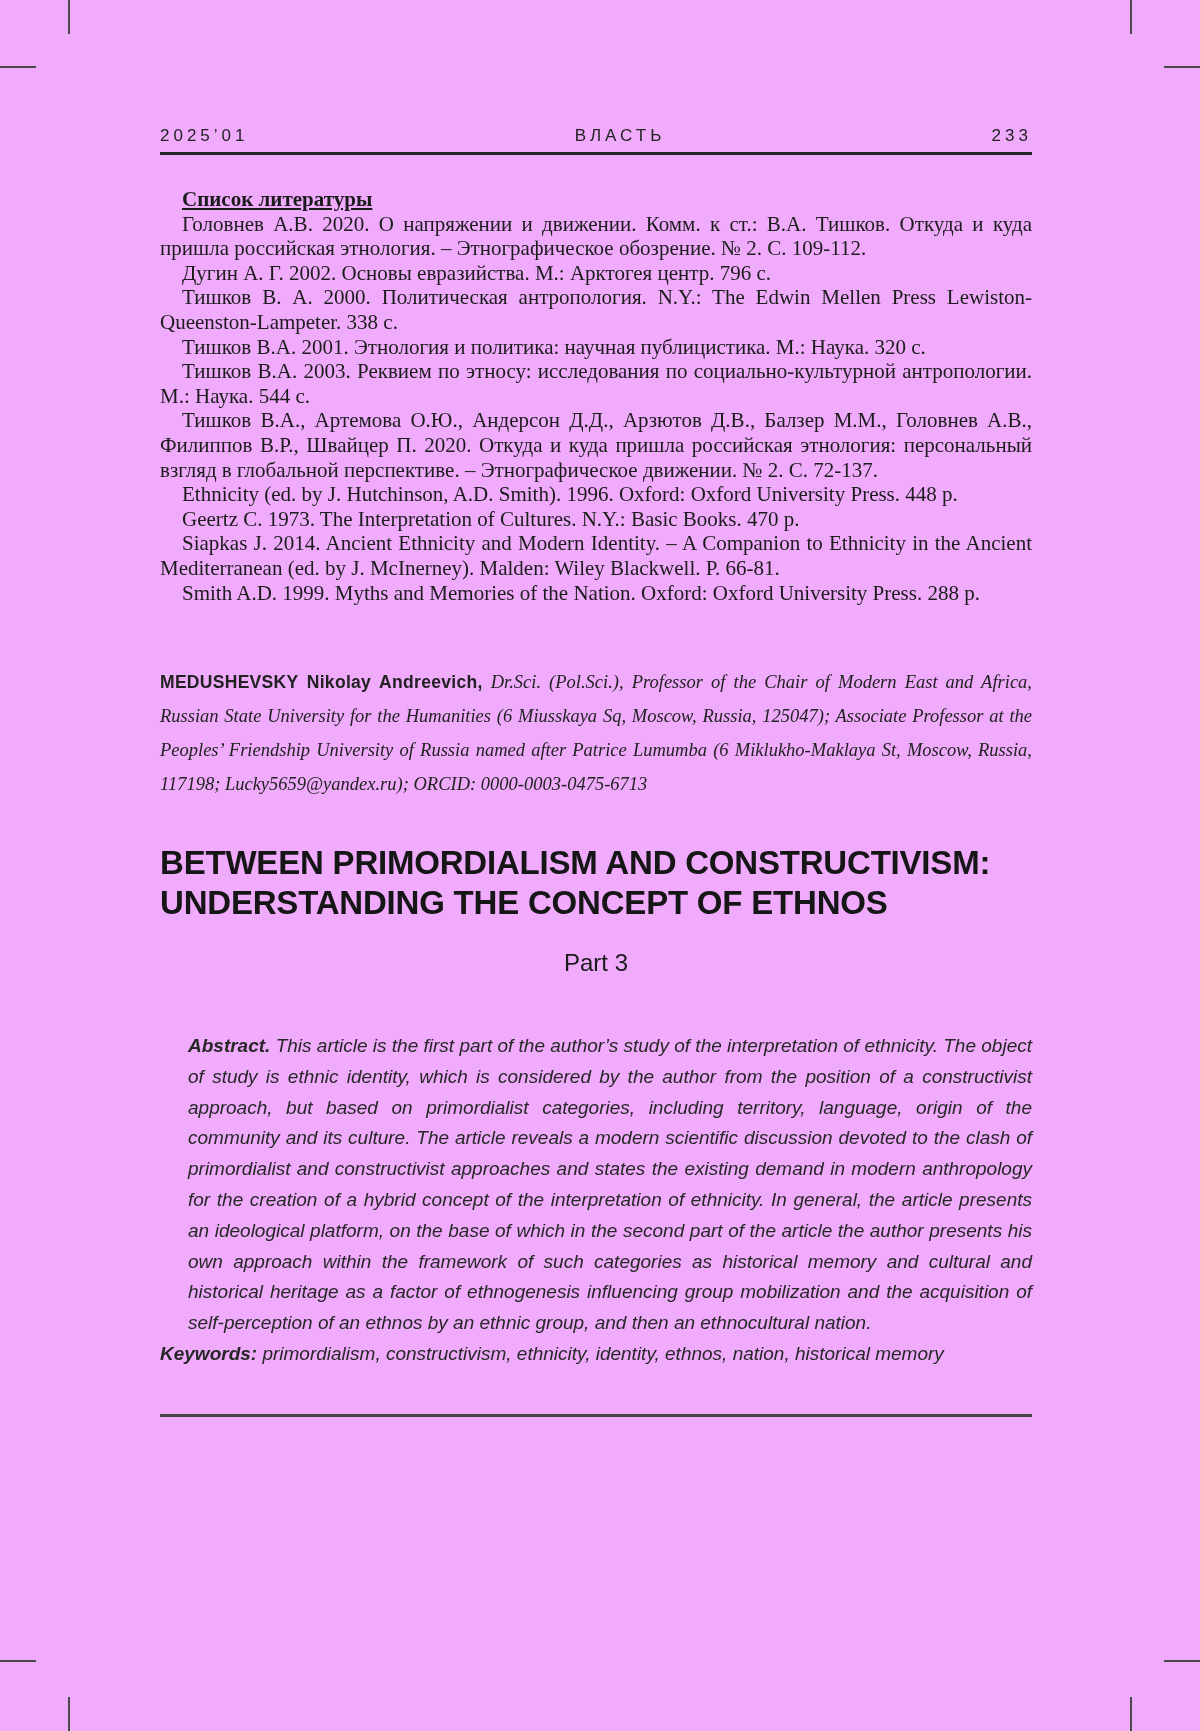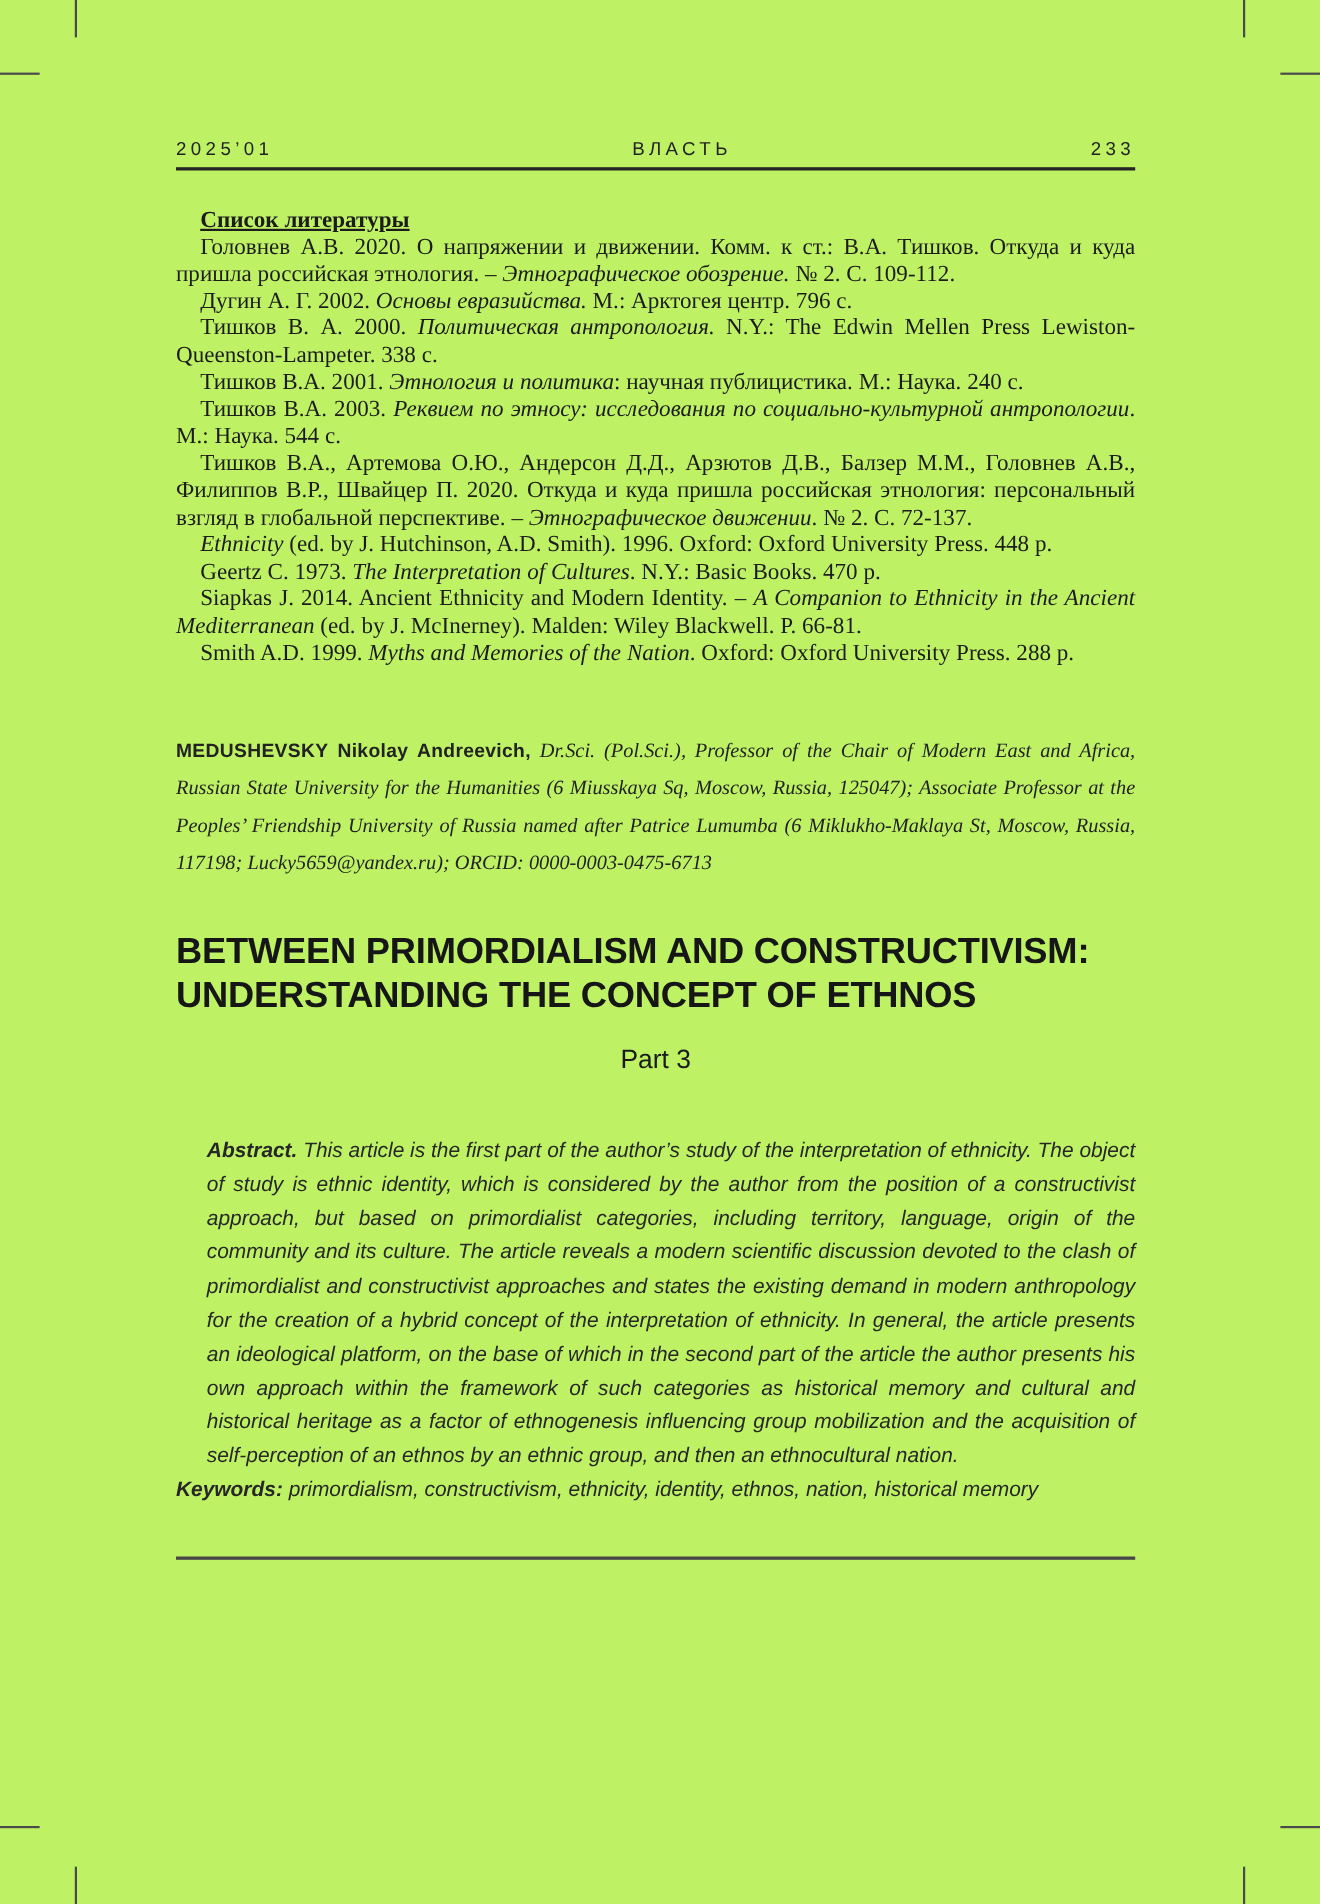--- a/index.html
+++ b/index.html
@@ -1,20 +1,20 @@
 <!DOCTYPE html>
 <html><head>
 <meta charset="utf-8">
 <style>
   html,body { margin:0; padding:0; background:#ffffff; }
   .page {
     position: relative;
     width: 1200px;
     height: 1731px;
-    background: #bef264;
+    background: #f0abfc;
     font-family: "Liberation Serif", serif;
     color: #1c1c1c;
     overflow: hidden;
   }
   
   .mark { position: absolute; background: #4a4a4a; }
   .mark.tl-v { left: 68px;  top: 0;      width: 2px;  height: 34px; }
   .mark.tl-h { left: 0;     top: 66px;   width: 36px; height: 2px;  }
   .mark.tr-v { left: 1130px;top: 0;      width: 2px;  height: 34px; }
   .mark.tr-h { left: 1164px;top: 66px;   width: 36px; height: 2px;  }
@@ -50,21 +50,21 @@
   .refs-heading {
     font-weight: bold;
     text-indent: 22px;
     text-decoration: underline;
   }
   .ref {
     margin: 0;
     text-align: justify;
     text-indent: 22px;
   }
-  .ref .it, .it { font-style: italic; }
+  .ref .it, .it { }
 
   
   .author-note {
     margin-top: 60px;
     font-size: 18.5px;
     line-height: 34px;
     text-align: justify;
     font-style: italic;
     color: #222;
   }
@@ -143,21 +143,21 @@
       <span>ВЛАСТЬ</span>
       <span>233</span>
     </div>
     <div class="head-rule"></div>
 
     <div class="refs">
       <div class="refs-heading">Список литературы</div>
       <p class="ref"><span>Головнев А.В. 2020. О напряжении и движении. Комм. к ст.: В.А. Тишков. Откуда и куда пришла российская этнология. – </span><span class="it">Этнографическое обозрение.</span><span> № 2. С. 109-112.</span></p>
       <p class="ref"><span>Дугин А. Г. 2002. </span><span class="it">Основы евразийства.</span><span> М.: Арктогея центр. 796 с.</span></p>
       <p class="ref"><span>Тишков В. А. 2000. </span><span class="it">Политическая антропология.</span><span> N.Y.: The Edwin Mellen Press Lewiston-Queenston-Lampeter. 338 с.</span></p>
-      <p class="ref"><span>Тишков В.А. 2001. </span><span class="it">Этнология и политика</span><span>: научная публицистика. М.: Наука. 240 с.</span></p>
+      <p class="ref"><span>Тишков В.А. 2001. </span><span class="it">Этнология и политика</span><span>: научная публицистика. М.: Наука. 320 с.</span></p>
       <p class="ref"><span>Тишков В.А. 2003. </span><span class="it">Реквием по этносу: исследования по социально-культурной антропологии</span><span>. М.: Наука. 544 с.</span></p>
       <p class="ref"><span>Тишков В.А., Артемова О.Ю., Андерсон Д.Д., Арзютов Д.В., Балзер М.М., Головнев А.В., Филиппов В.Р., Швайцер П. 2020. Откуда и куда пришла российская этнология: персональный взгляд в глобальной перспективе. – </span><span class="it">Этнографическое движении</span><span>. № 2. С. 72-137.</span></p>
       <p class="ref"><span class="it">Ethnicity</span><span> (ed. by J. Hutchinson, A.D. Smith). 1996. Oxford: Oxford University Press. 448 p.</span></p>
       <p class="ref"><span>Geertz C. 1973. </span><span class="it">The Interpretation of Cultures</span><span>. N.Y.: Basic Books. 470 p.</span></p>
       <p class="ref"><span>Siapkas J. 2014. Ancient Ethnicity and Modern Identity. – </span><span class="it">A Companion to Ethnicity in the Ancient Mediterranean</span><span> (ed. by J. McInerney). Malden: Wiley Blackwell. P. 66-81.</span></p>
       <p class="ref"><span>Smith A.D. 1999. </span><span class="it">Myths and Memories of the Nation</span><span>. Oxford: Oxford University Press. 288 p.</span></p>
     </div>
 
     <div class="author-note">
       <span class="name">MEDUSHEVSKY Nikolay Andreevich,</span><span> Dr.Sci. (Pol.Sci.), Professor of the Chair of Modern East and Africa, Russian State University for the Humanities (6 Miusskaya Sq, Moscow, Russia, 125047); Associate Professor at the Peoples’ Friendship University of Russia named after Patrice Lumumba (6 Miklukho-Maklaya St, Moscow, Russia, 117198; Lucky5659@yandex.ru); ORCID: 0000-0003-0475-6713</span>

